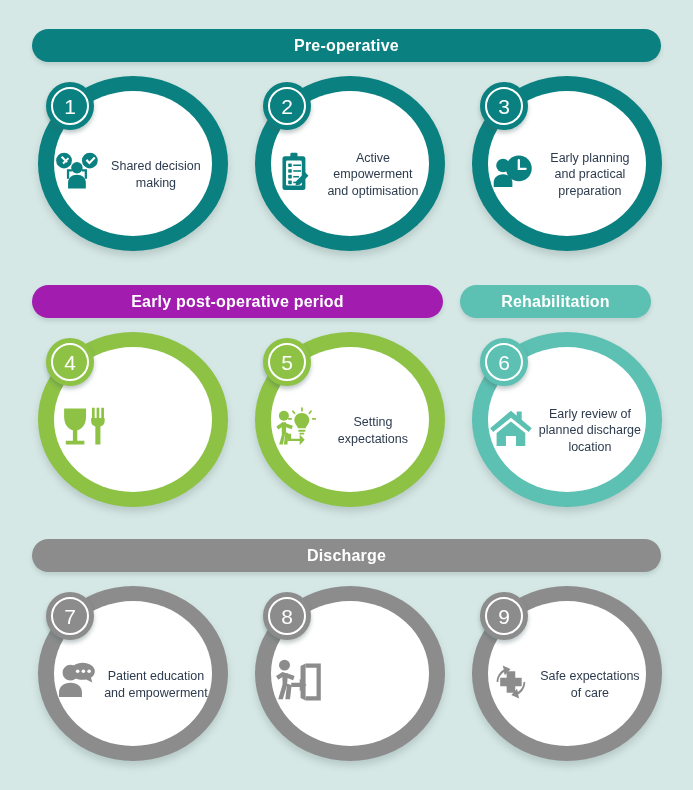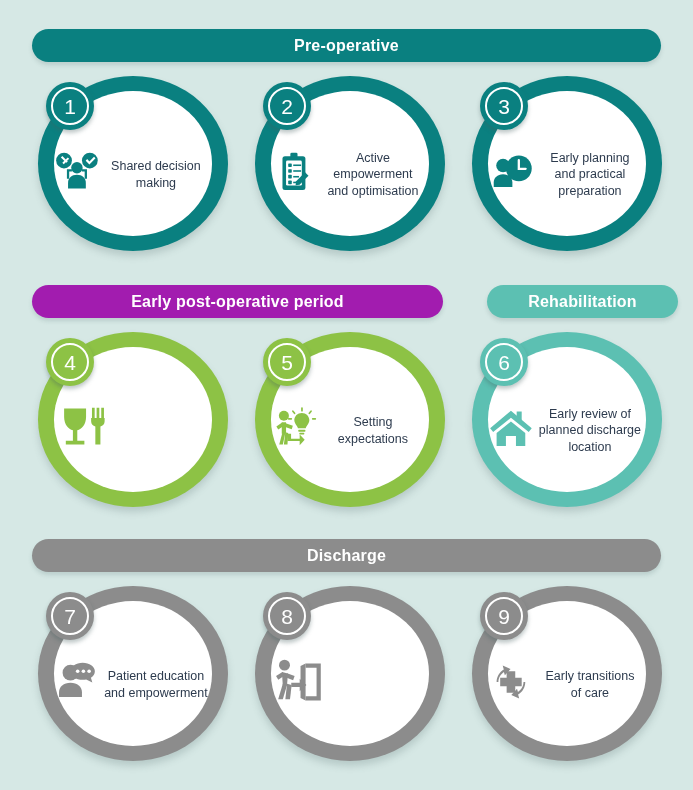--- a/index.html
+++ b/index.html
@@ -19,21 +19,21 @@
     align-items: center;
     justify-content: center;
     color: #ffffff;
     font-size: 16px;
     font-weight: bold;
     letter-spacing: .2px;
     box-shadow: 0 3px 4px rgba(80,110,110,.20);
   }
   .bar-pre   { left: 32px; top: 29px;  width: 629px; height: 33px; background: #0a8080; }
   .bar-early { left: 32px; top: 285px; width: 411px; height: 33px; background: #a21caf; }
-  .bar-rehab { left: 487px;top: 285px; width: 191px; height: 33px; background: #5cc0b2; }
+  .bar-rehab { left: 460px;top: 285px; width: 191px; height: 33px; background: #5cc0b2; }
   .bar-disch { left: 32px; top: 539px; width: 629px; height: 33px; background: #8c8c8c; }
 
   
   .card { position: absolute; width: 190px; height: 175px; }
 
   .ring {
     position: absolute; inset: 0;
     border-radius: 50%;
     box-shadow: 0 5px 7px rgba(90,115,115,.25);
   }
@@ -326,21 +326,21 @@
       <div class="ring-inner">
         <span class="icon">
           <svg viewBox="0 0 64 58">
             <g fill="#8c8c8c">
               <path d="M26 14h12v9h9v12h-9v9H26v-9h-9V23h9z"></path>
               <path d="M12 29c0-7.5 4-14 10-17.5l-1.5-5.5 11 5-8 8.6-1.3-4.6C17.7 18 14.5 23.2 14.5 29z"></path>
               <path d="M52 29c0 7.5-4 14-10 17.5l1.5 5.5-11-5 8-8.6 1.3 4.6c4.5-2.9 7.7-8.1 7.7-13.9z"></path>
             </g>
           </svg>
         </span>
-        <span class="label">Early transitions
+        <span class="label">Safe expectations
 of care</span>
       </div>
     </div>
     <div class="badge c-gray">
       <span>9</span>
     </div>
   </div>
 
 </div>
 

